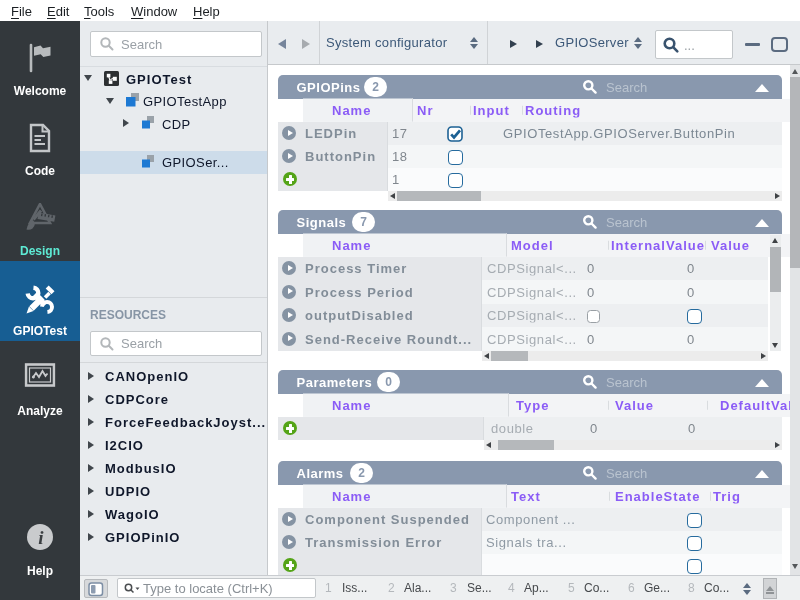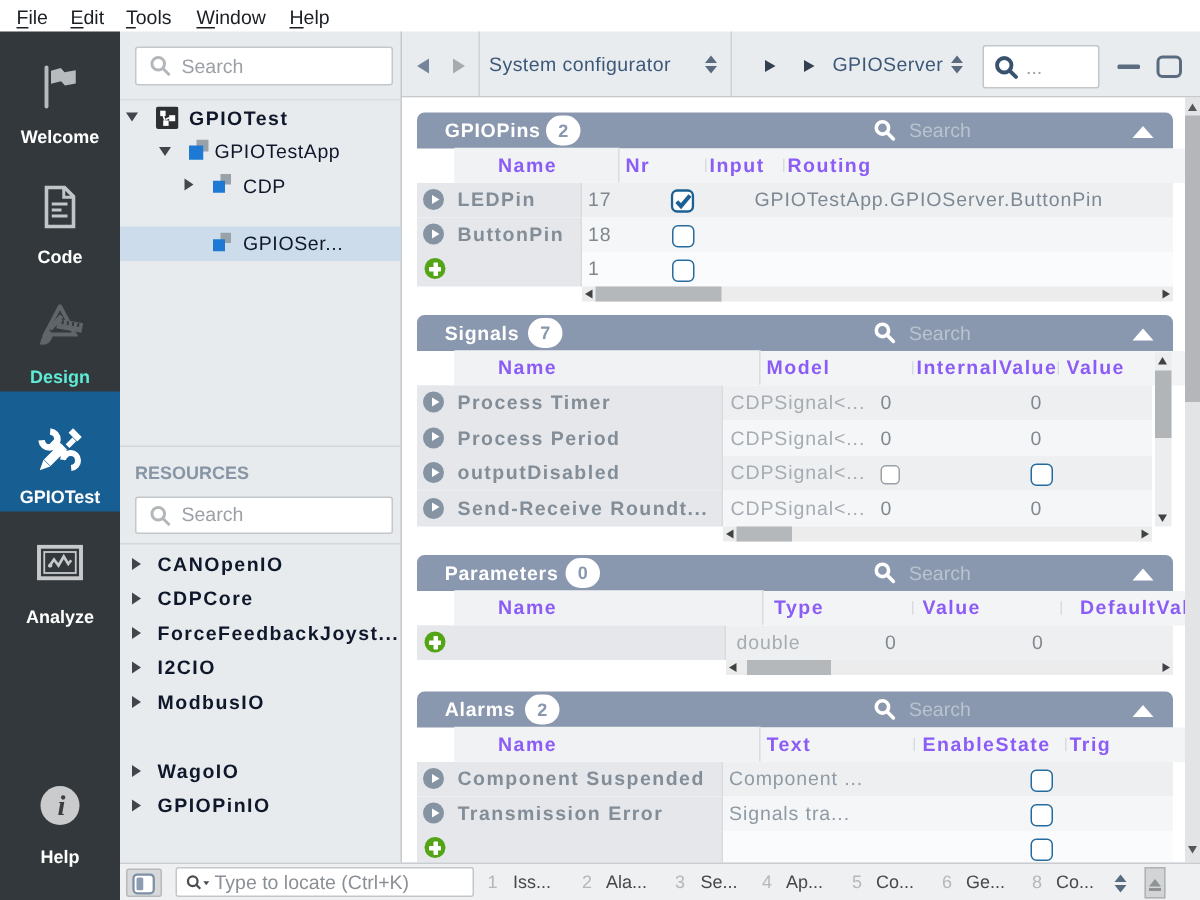--- a/index.html
+++ b/index.html
@@ -235,20 +235,24 @@
       <div class="expander exp-closed" style="left:8px; top:7px;"></div>
       <span class="txt" style="left:25px;">ForceFeedbackJoyst...</span>
     </div>
   <div class="trow b" style="top:412.5px;">
       <div class="expander exp-closed" style="left:8px; top:7px;"></div>
       <span class="txt" style="left:25px;">I2CIO</span>
     </div>
   <div class="trow b" style="top:435.5px;">
       <div class="expander exp-closed" style="left:8px; top:7px;"></div>
       <span class="txt" style="left:25px;">ModbusIO</span>
+    </div>
+  <div class="trow b" style="top:458.5px;">
+      <div class="expander exp-closed" style="left:8px; top:7px;"></div>
+      <span class="txt" style="left:25px;">UDPIO</span>
     </div>
   <div class="trow b" style="top:481.5px;">
       <div class="expander exp-closed" style="left:8px; top:7px;"></div>
       <span class="txt" style="left:25px;">WagoIO</span>
     </div>
   <div class="trow b" style="top:504.5px;">
       <div class="expander exp-closed" style="left:8px; top:7px;"></div>
       <span class="txt" style="left:25px;">GPIOPinIO</span>
     </div>
 </div>

